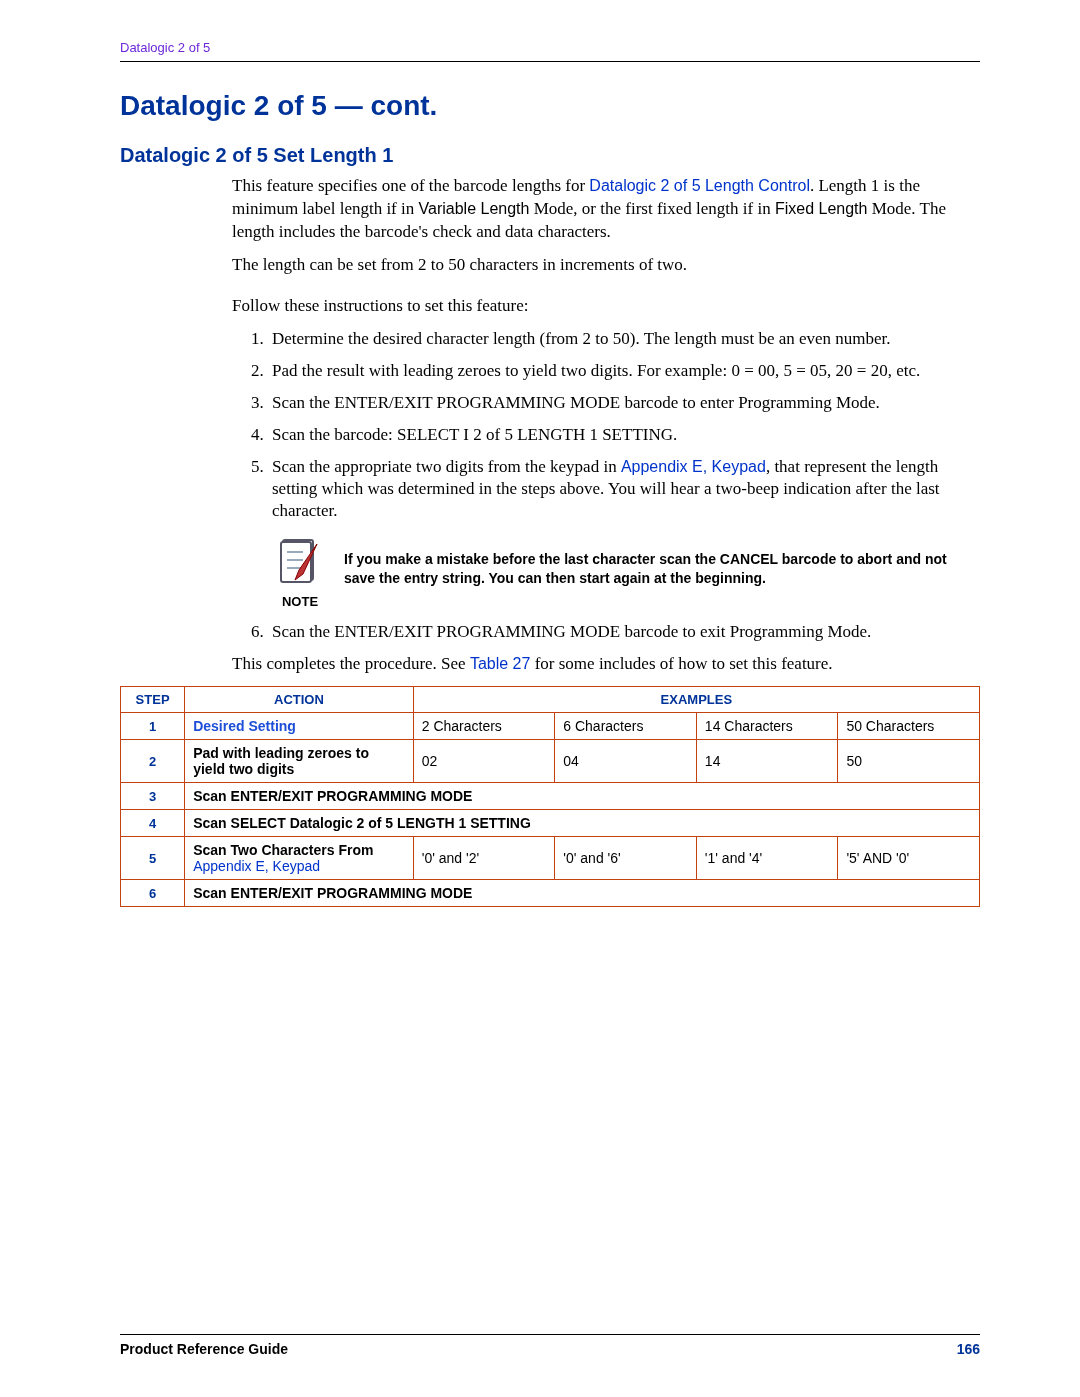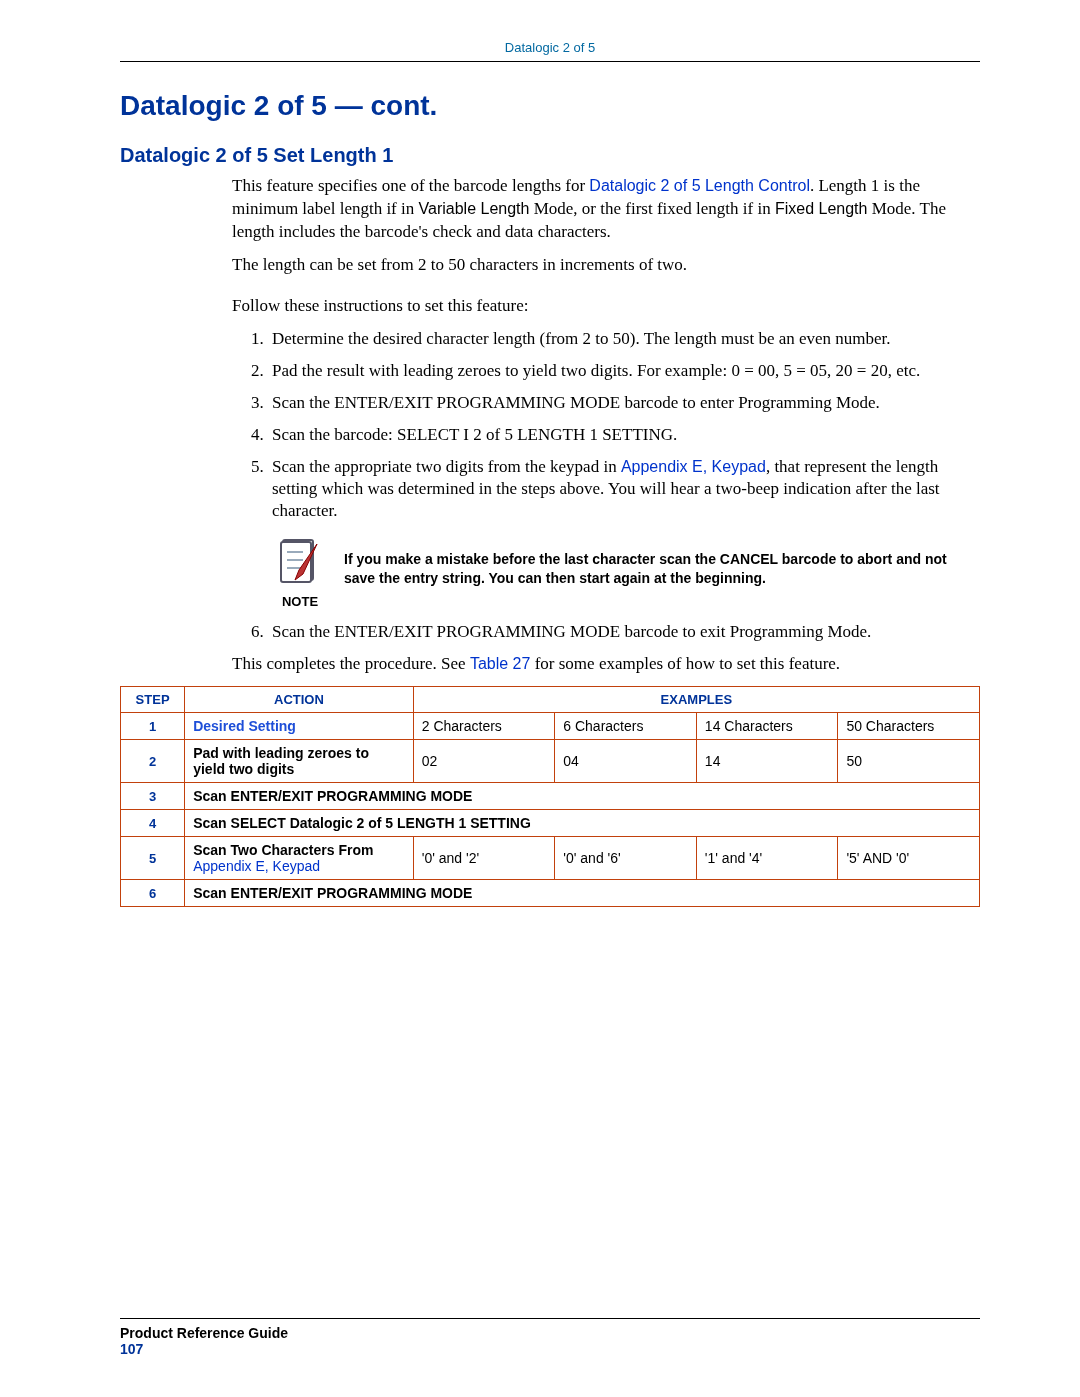--- a/index.html
+++ b/index.html
@@ -10,24 +10,24 @@
     color: #000;
     width: 1080px;
   }
   .page {
     padding: 40px 100px 40px 120px;
     box-sizing: border-box;
     min-height: 1397px;
     position: relative;
   }
   .header-right {
-    text-align: center;
-    font-family: Arial, Helvetica, sans-serif;
-    font-size: 13px;
-    color: #0369a1;
+    text-align: left;
+    font-family: Arial, Helvetica, sans-serif;
+    font-size: 13px;
+    color: #6d28d9;
     padding-bottom: 6px;
   }
   .top-rule {
     border-top: 1px solid #000;
     margin-bottom: 28px;
   }
   h1.title {
     font-family: Arial, Helvetica, sans-serif;
     color: #003399;
     font-weight: bold;
@@ -144,21 +144,20 @@
     bottom: 40px;
     left: 120px;
     right: 100px;
     border-top: 1px solid #000;
     padding-top: 6px;
     display: flex;
     justify-content: space-between;
     font-family: Arial, Helvetica, sans-serif;
     font-size: 14px;
     font-weight: bold;
-    flex-direction: column;
   }
   .footer .pnum { color: #003399; }
 </style>
 </head>
 <body>
 
 <div class="page">
 
   <div class="header-right">Datalogic 2 of 5</div>
   <div class="top-rule"></div>
@@ -195,21 +194,21 @@
           </svg>
           <div class="note-label">NOTE</div>
         </div>
         <div class="note-text">If you make a mistake before the last character scan the CANCEL barcode to abort and not save the entry string. You can then start again at the beginning.</div>
       </div>
     </li>
     <li>Scan the ENTER/EXIT PROGRAMMING MODE barcode to exit Programming Mode.</li>
   </ol>
 
   <p class="body-text indent">
-    <span>This completes the procedure. See </span><span class="link">Table 27</span><span> for some examples of how to set this feature.</span>
+    <span>This completes the procedure. See </span><span class="link">Table 27</span><span> for some includes of how to set this feature.</span>
   </p>
 
 
   <table class="examples">
     <tbody>
         <tr>
       <th class="head-step">STEP</th>
       <th class="head-action">ACTION</th>
       <th class="head-ex" colspan="4">EXAMPLES</th>
     </tr>
@@ -250,16 +249,16 @@
     </tr>
     <tr>
       <td class="step-col">6</td>
       <td class="action-col" colspan="5">Scan ENTER/EXIT PROGRAMMING MODE</td>
     </tr>
   </tbody>
     </table>
 
   <div class="footer">
     <span>Product Reference Guide</span>
-    <span class="pnum">107</span>
+    <span class="pnum">166</span>
   </div>
 
 </div>
 
 </body></html>

